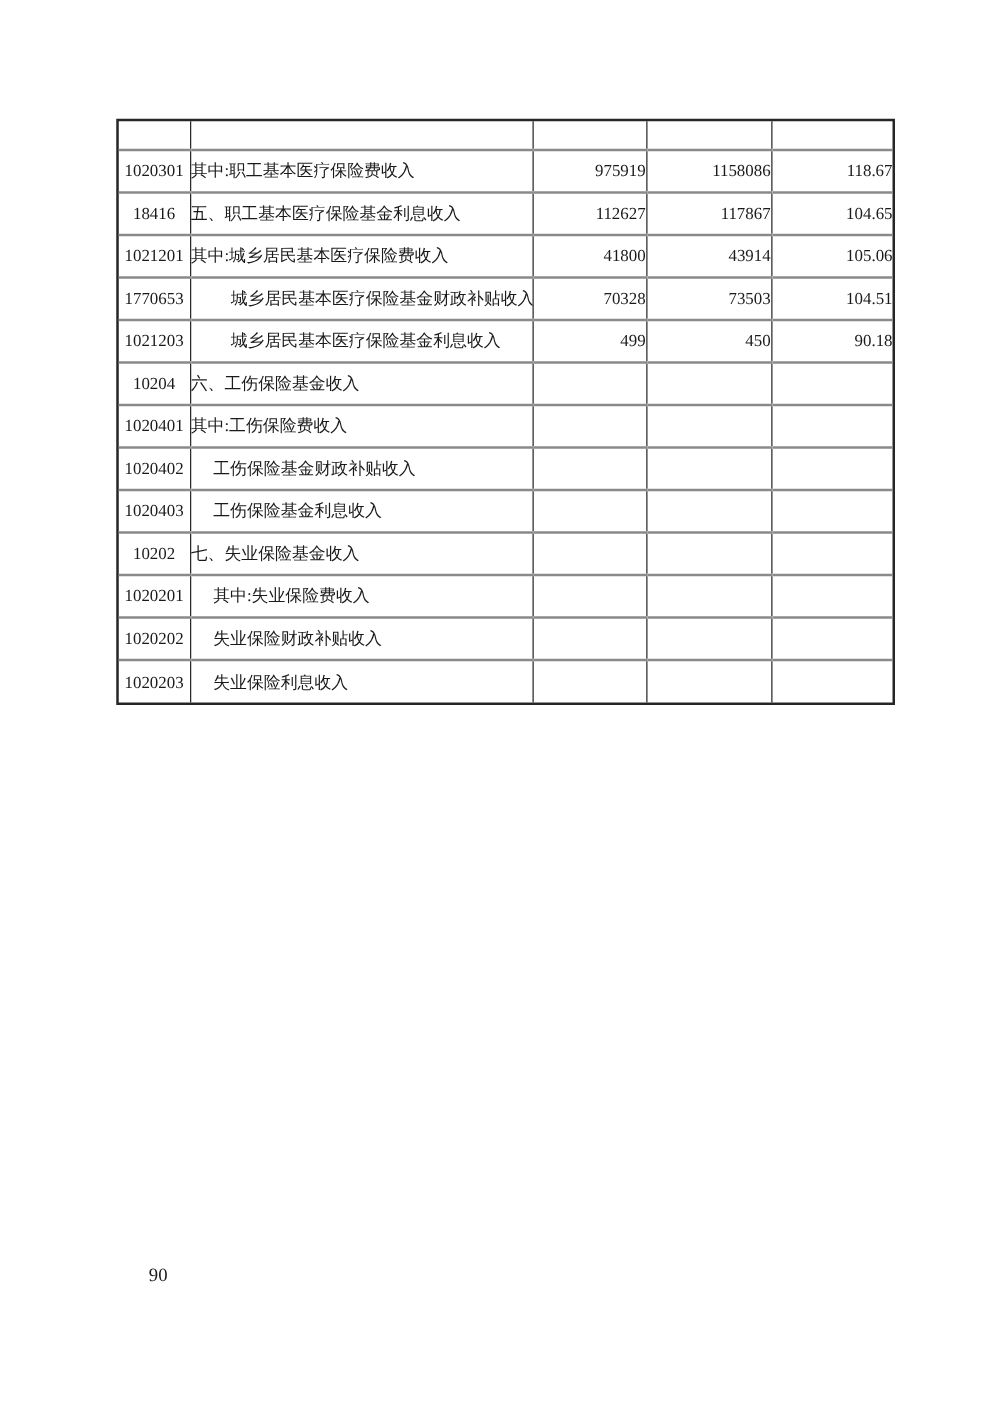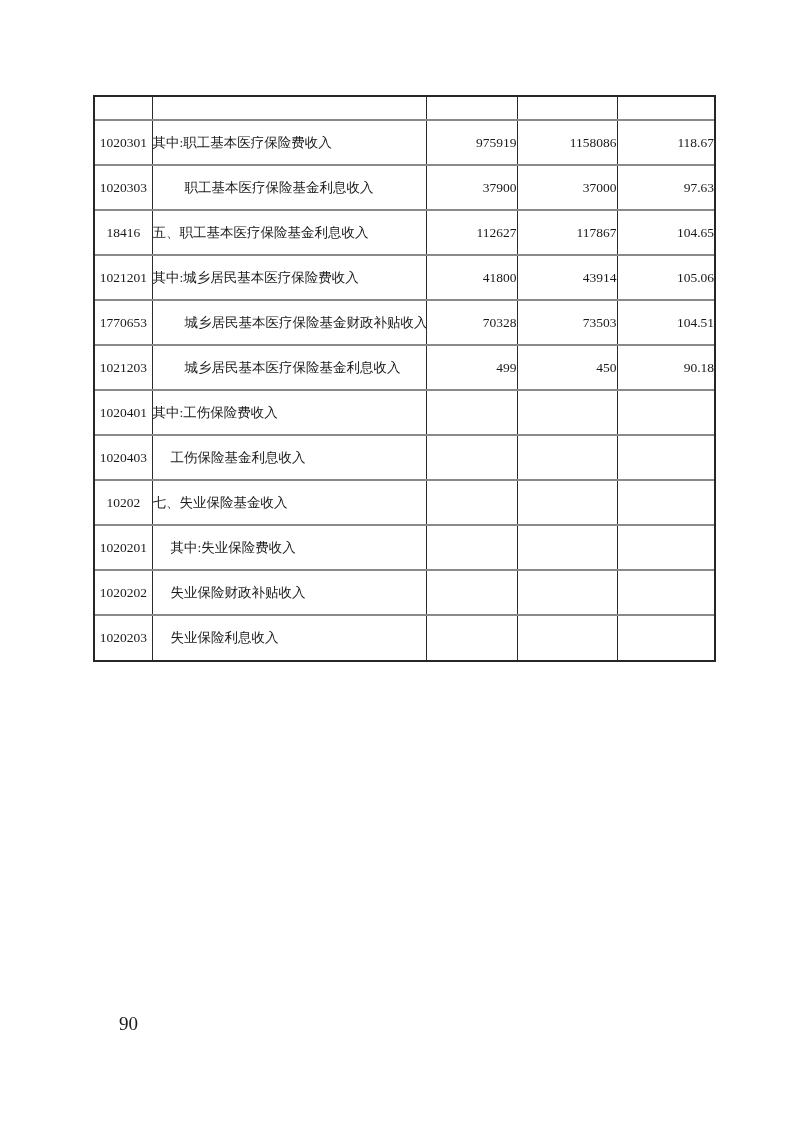--- a/index.html
+++ b/index.html
@@ -32,32 +32,32 @@
     border-top: 2px solid #8a8a8a;
     font-size: 13.5px;
     line-height: 1;
     vertical-align: middle;
     white-space: nowrap;
     overflow: hidden;
     padding: 0;
   }
   table.budget td:first-child { border-left: none; }
   table.budget tr:first-child td { border-top: none; }
-  table.budget tr.data-row { height: 45px; }
+  table.budget tr.data-row { height: 34px; }
   table.budget tr.header-row { height: 23px; }
   td.code { text-align: center; }
   td.item { text-align: left; padding-left: 4px; }
   td.item.indent-1 { padding-left: 18px; }
   td.item.indent-2 { padding-left: 32px; }
   td.num { text-align: right; padding-left: 3px; }
   .page-number {
     position: absolute;
     left: 119px;
     top: 1013px;
-    font-size: 19px;
+    font-size: 15px;
     color: #1a1a1a;
   }
 </style>
 </head>
 <body>
 
 <div class="page">
   <div class="table-wrap">
     <table class="budget">
       <colgroup>
@@ -76,27 +76,20 @@
             <td class="num"></td>
           </tr>
           <tr class="data-row">
             <td class="code">1020301</td>
             <td class="item indent-0">其中:职工基本医疗保险费收入</td>
             <td class="num">975919</td>
             <td class="num">1158086</td>
             <td class="num">118.67</td>
           </tr>
           <tr class="data-row">
-            <td class="code">1020303</td>
-            <td class="item indent-2">职工基本医疗保险基金利息收入</td>
-            <td class="num">37900</td>
-            <td class="num">37000</td>
-            <td class="num">97.63</td>
-          </tr>
-          <tr class="data-row">
             <td class="code">18416</td>
             <td class="item indent-0">五、职工基本医疗保险基金利息收入</td>
             <td class="num">112627</td>
             <td class="num">117867</td>
             <td class="num">104.65</td>
           </tr>
           <tr class="data-row">
             <td class="code">1021201</td>
             <td class="item indent-0">其中:城乡居民基本医疗保险费收入</td>
             <td class="num">41800</td>
@@ -111,22 +104,36 @@
             <td class="num">104.51</td>
           </tr>
           <tr class="data-row">
             <td class="code">1021203</td>
             <td class="item indent-2">城乡居民基本医疗保险基金利息收入</td>
             <td class="num">499</td>
             <td class="num">450</td>
             <td class="num">90.18</td>
           </tr>
           <tr class="data-row">
+            <td class="code">10204</td>
+            <td class="item indent-0">六、工伤保险基金收入</td>
+            <td class="num"></td>
+            <td class="num"></td>
+            <td class="num"></td>
+          </tr>
+          <tr class="data-row">
             <td class="code">1020401</td>
             <td class="item indent-0">其中:工伤保险费收入</td>
+            <td class="num"></td>
+            <td class="num"></td>
+            <td class="num"></td>
+          </tr>
+          <tr class="data-row">
+            <td class="code">1020402</td>
+            <td class="item indent-1">工伤保险基金财政补贴收入</td>
             <td class="num"></td>
             <td class="num"></td>
             <td class="num"></td>
           </tr>
           <tr class="data-row">
             <td class="code">1020403</td>
             <td class="item indent-1">工伤保险基金利息收入</td>
             <td class="num"></td>
             <td class="num"></td>
             <td class="num"></td>

